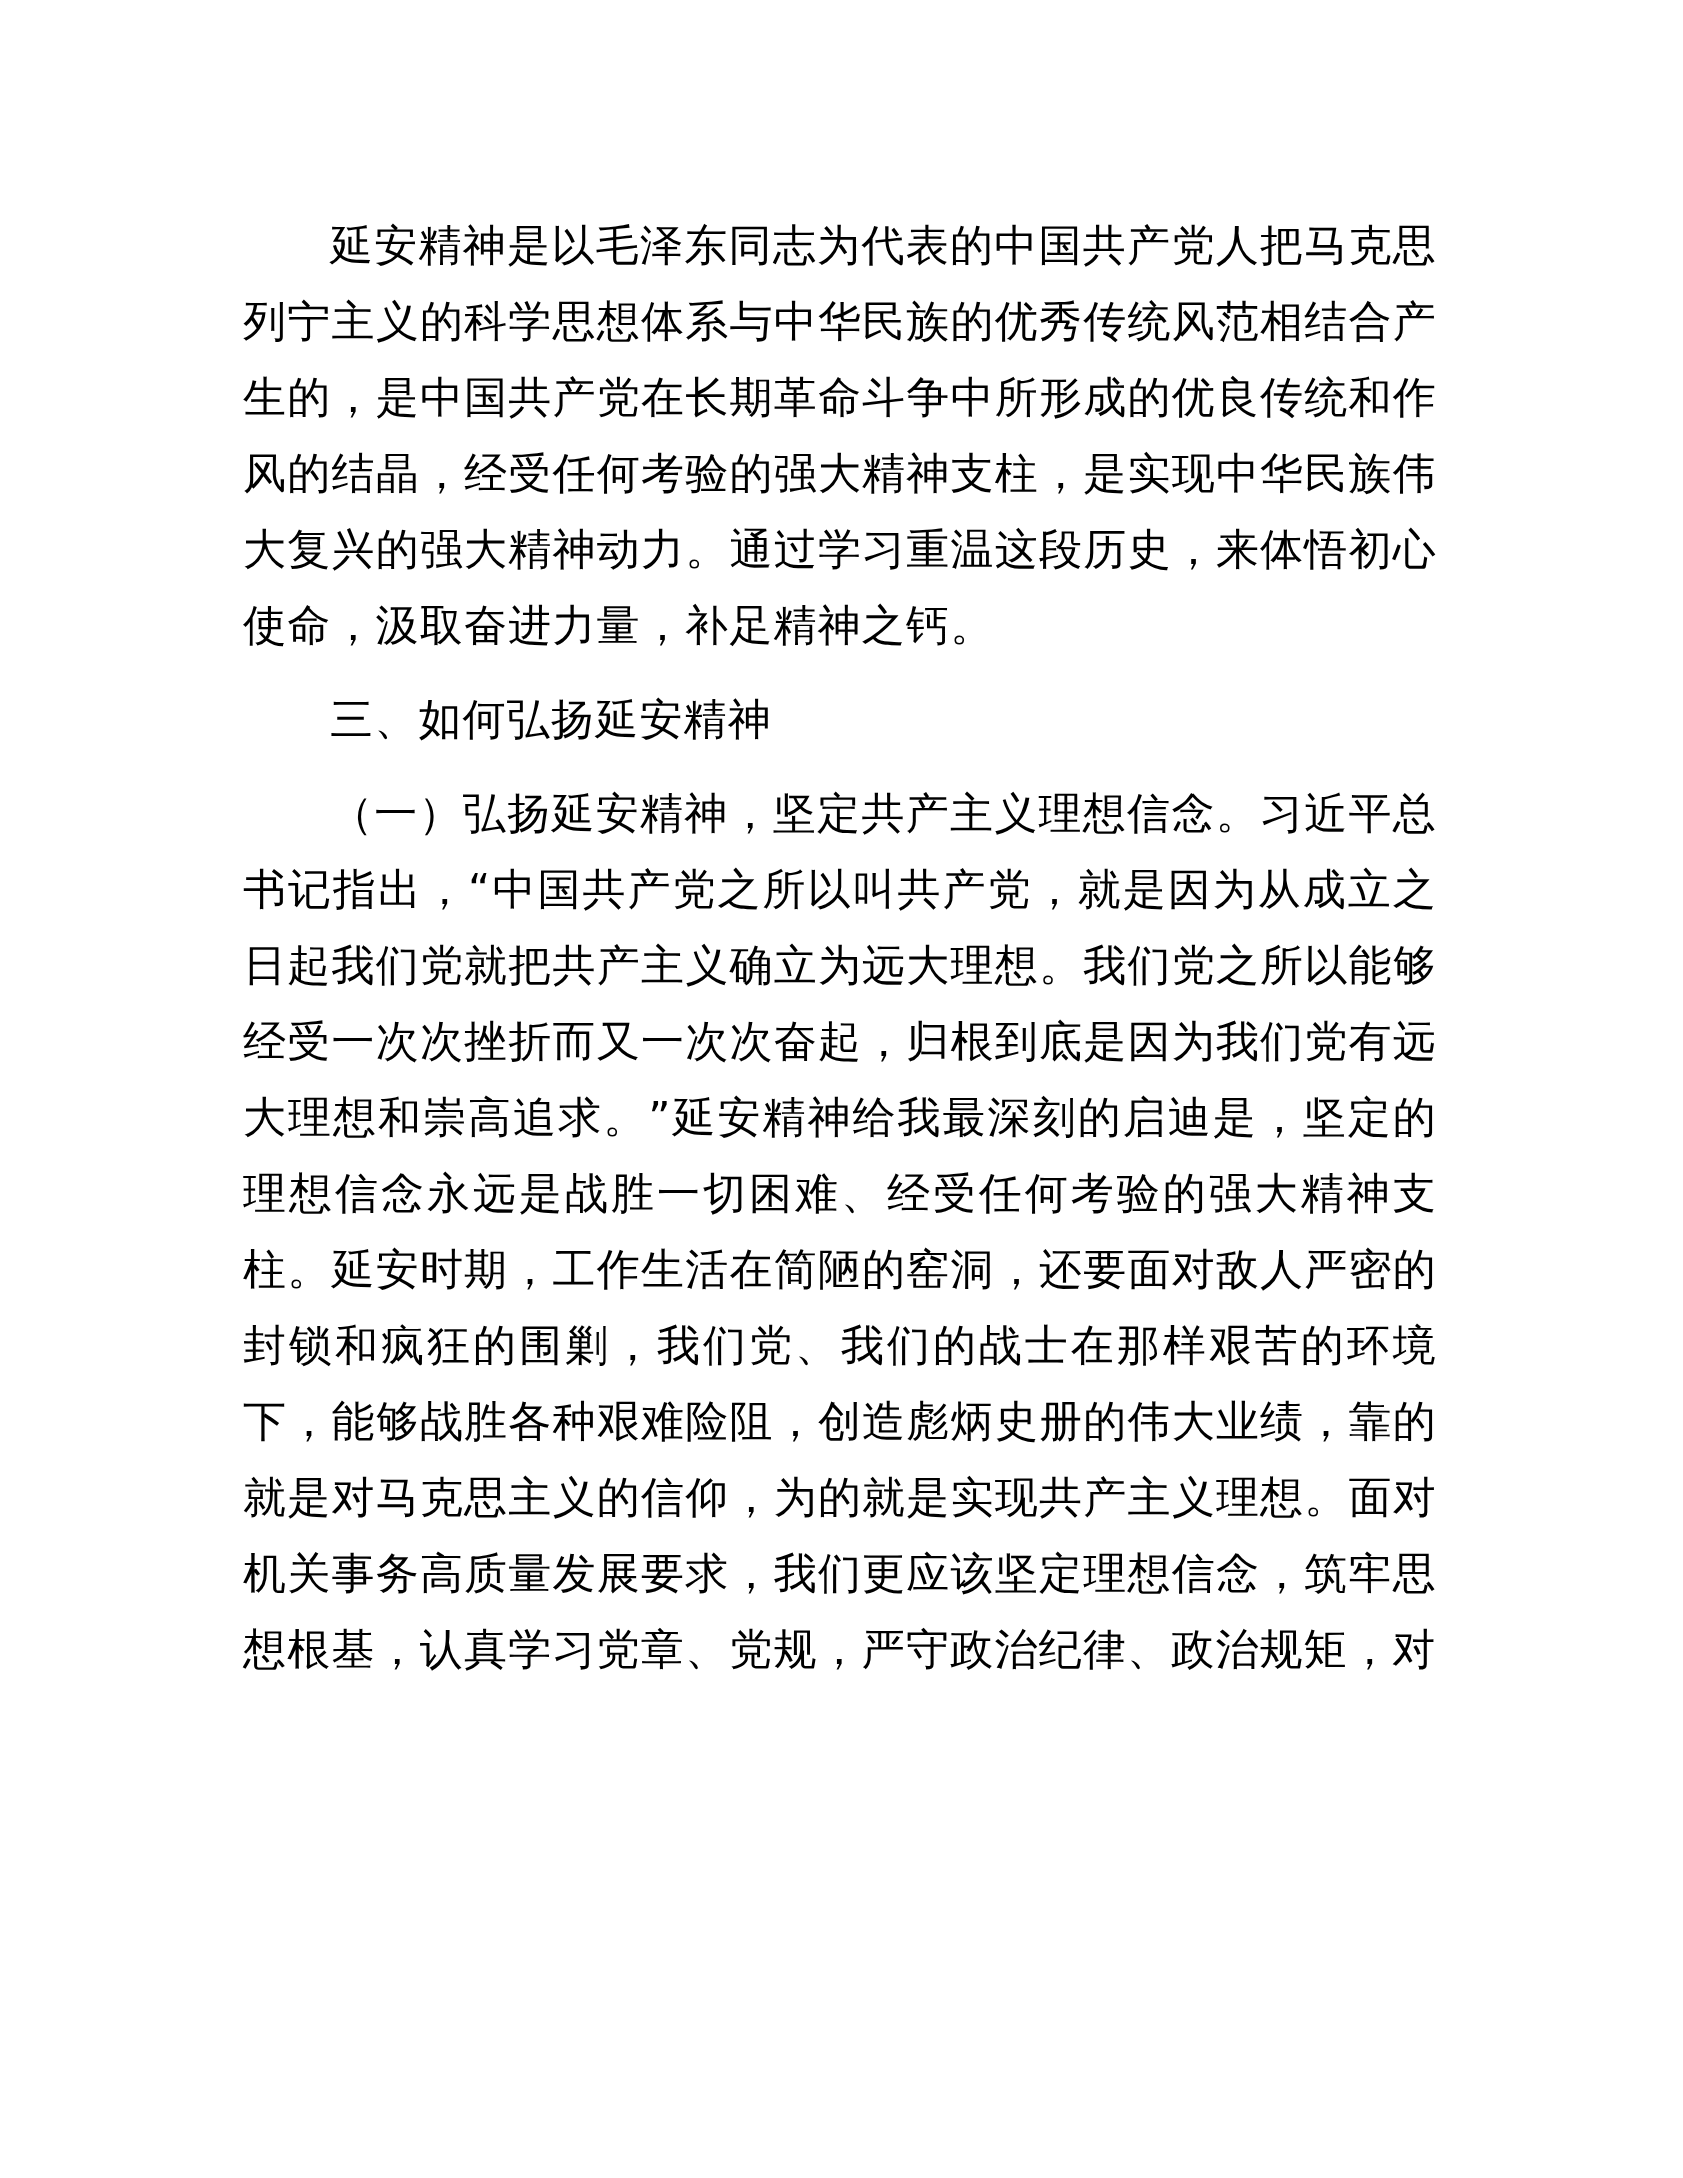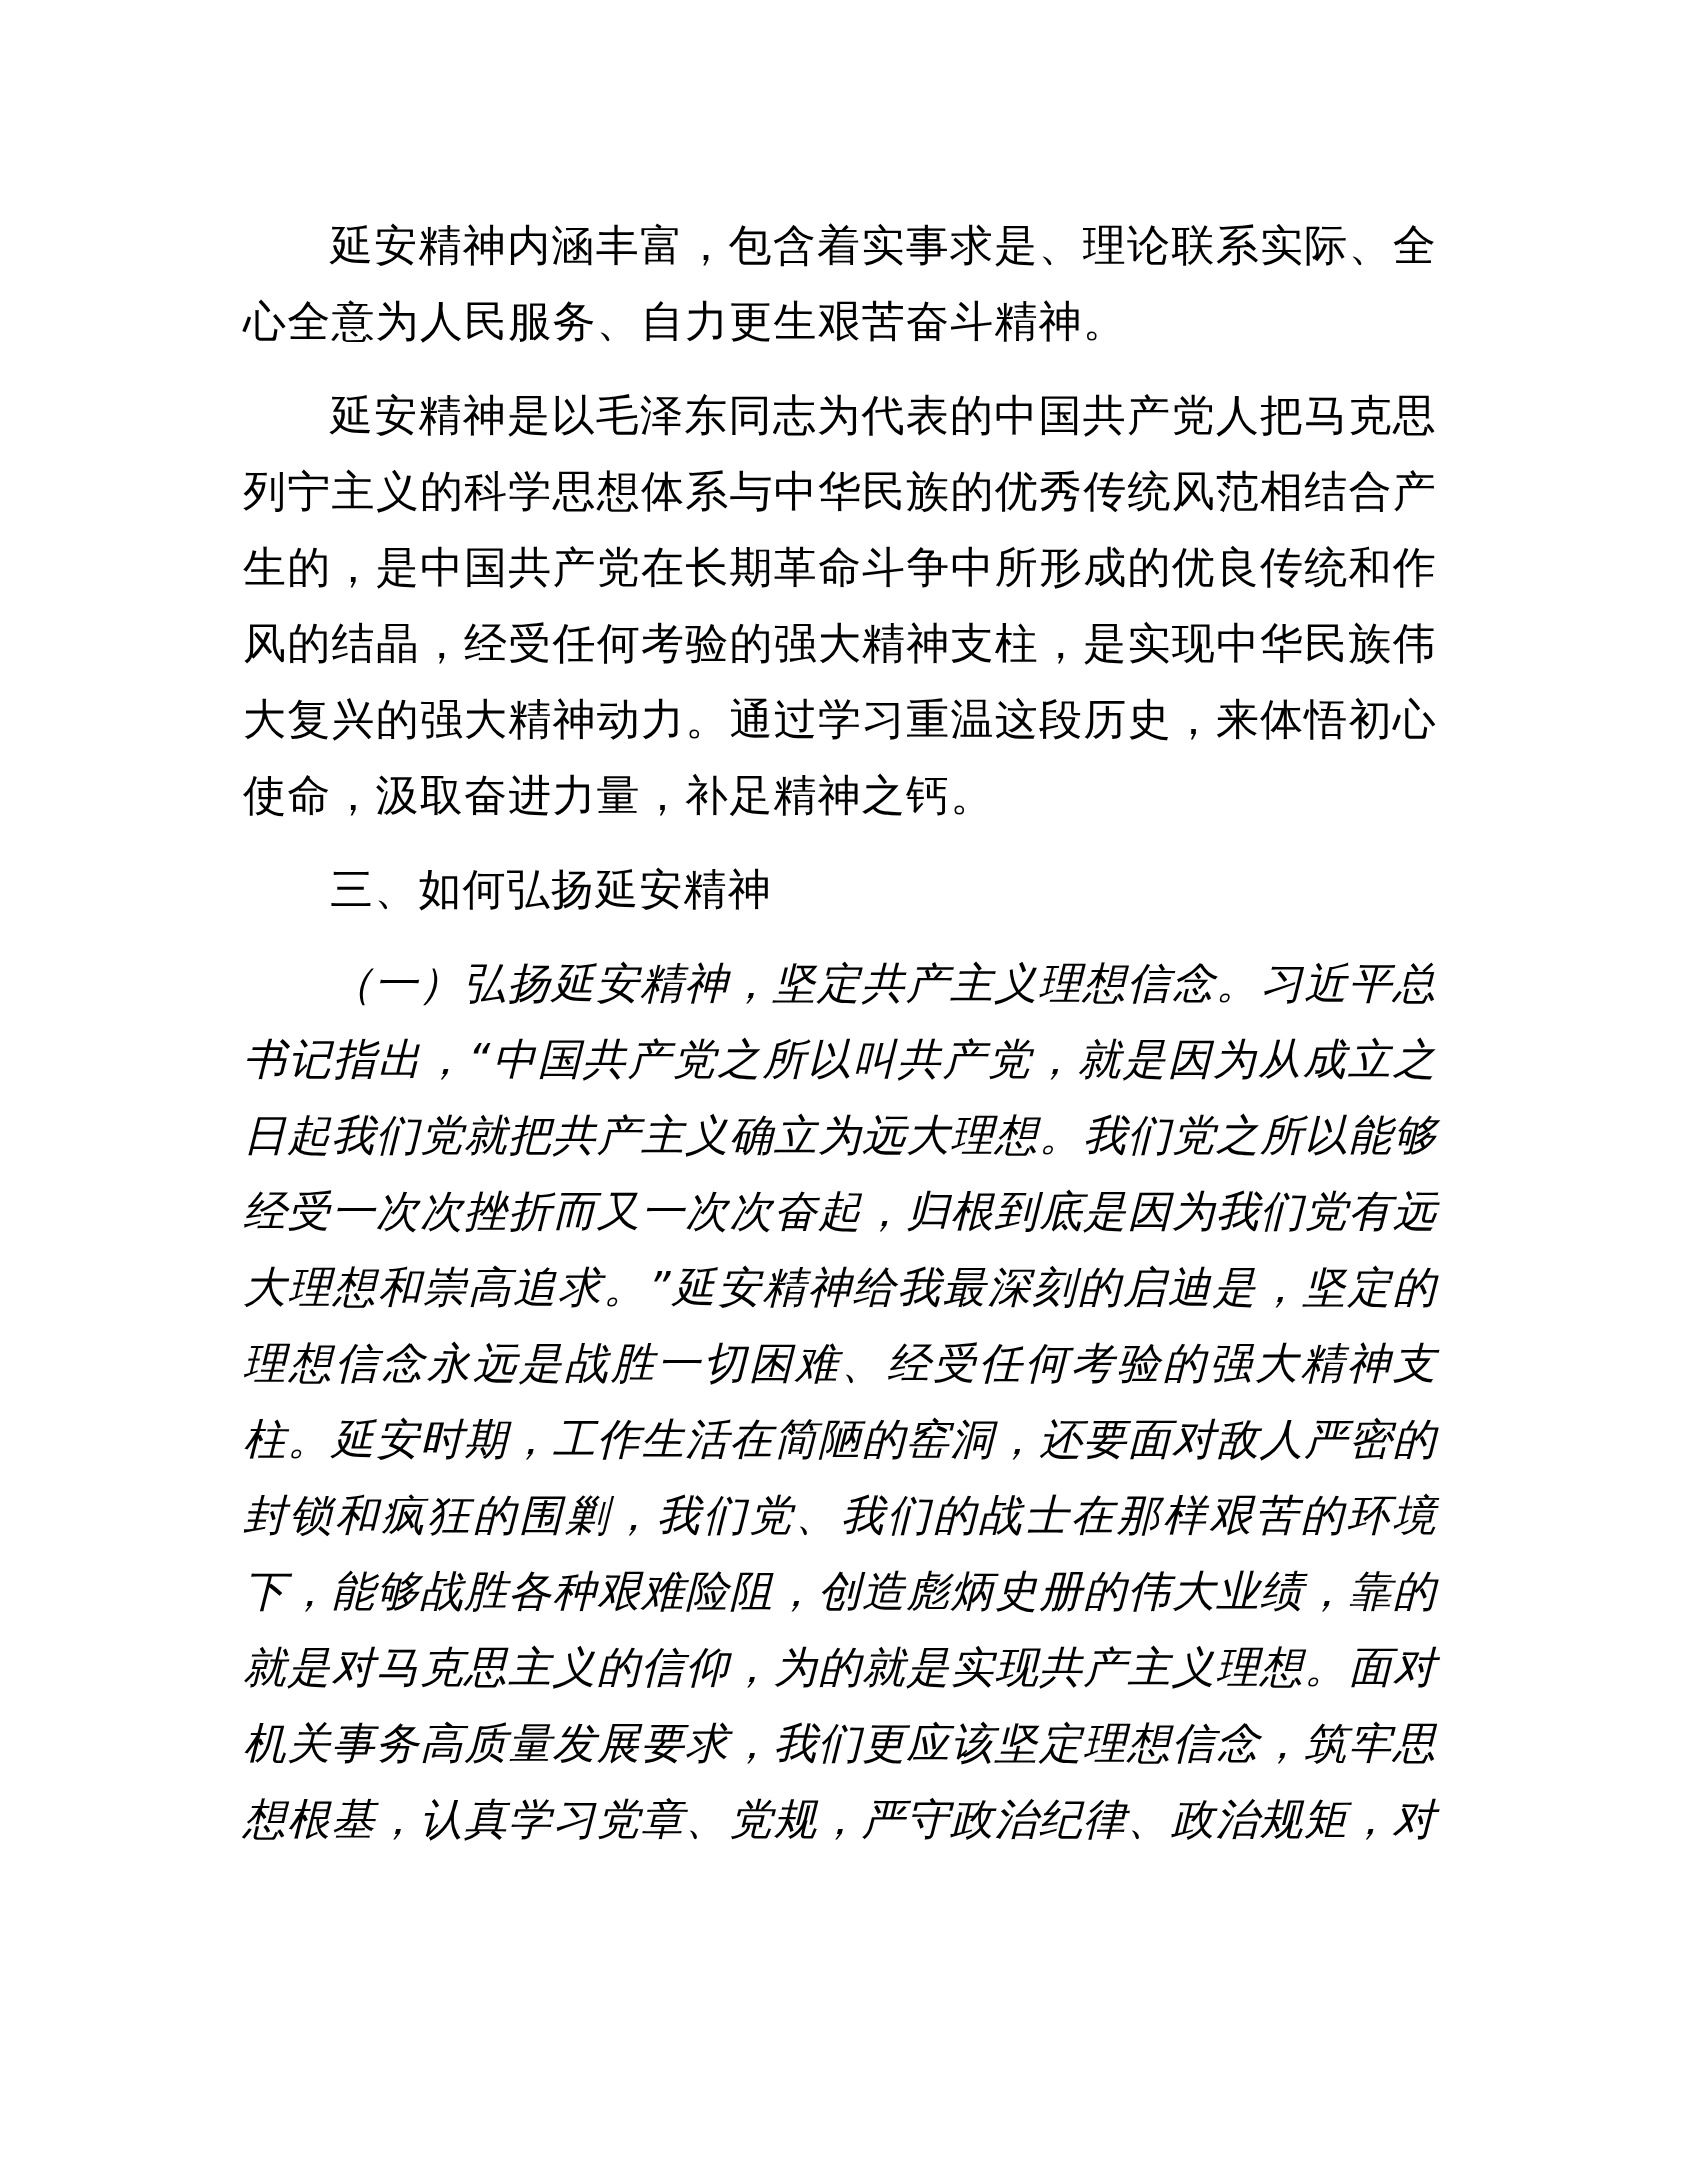--- a/index.html
+++ b/index.html
@@ -29,25 +29,23 @@
     text-align-last: left;
     letter-spacing: 1.2px;
     text-indent: 87px;
     word-break: break-all;
   }
   .para.heading {
     text-align: right;
   }
   .para.subsection {
     text-indent: 87px;
-    font-style: italic;
   }
 </style>
 </head>
 <body>
 
 <div class="page">
-  <p class="para">延安精神内涵丰富，包含着实事求是、理论联系实际、全心全意为人民服务、自力更生艰苦奋斗精神。</p>
   <p class="para">延安精神是以毛泽东同志为代表的中国共产党人把马克思列宁主义的科学思想体系与中华民族的优秀传统风范相结合产生的，是中国共产党在长期革命斗争中所形成的优良传统和作风的结晶，经受任何考验的强大精神支柱，是实现中华民族伟大复兴的强大精神动力。通过学习重温这段历史，来体悟初心使命，汲取奋进力量，补足精神之钙。</p>
   <p class="para heading">三、如何弘扬延安精神</p>
   <p class="para subsection">（一）弘扬延安精神，坚定共产主义理想信念。习近平总书记指出，“中国共产党之所以叫共产党，就是因为从成立之日起我们党就把共产主义确立为远大理想。我们党之所以能够经受一次次挫折而又一次次奋起，归根到底是因为我们党有远大理想和崇高追求。”延安精神给我最深刻的启迪是，坚定的理想信念永远是战胜一切困难、经受任何考验的强大精神支柱。延安时期，工作生活在简陋的窑洞，还要面对敌人严密的封锁和疯狂的围剿，我们党、我们的战士在那样艰苦的环境下，能够战胜各种艰难险阻，创造彪炳史册的伟大业绩，靠的就是对马克思主义的信仰，为的就是实现共产主义理想。面对机关事务高质量发展要求，我们更应该坚定理想信念，筑牢思想根基，认真学习党章、党规，严守政治纪律、政治规矩，对</p>
 </div>
 
 
 </body></html>

